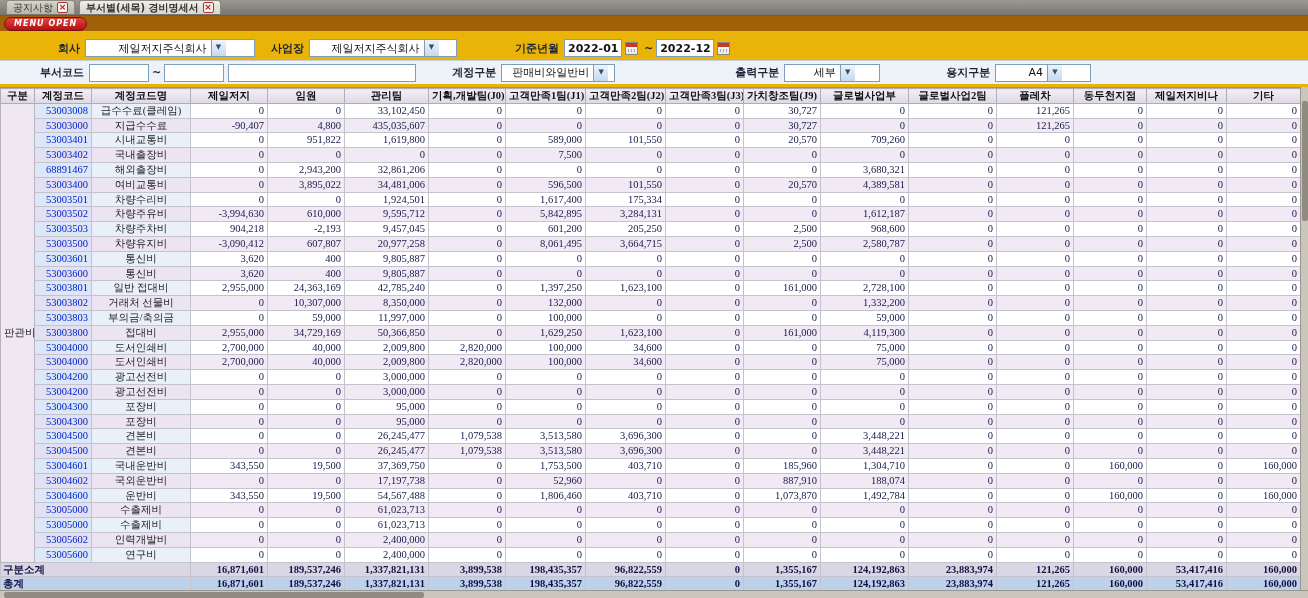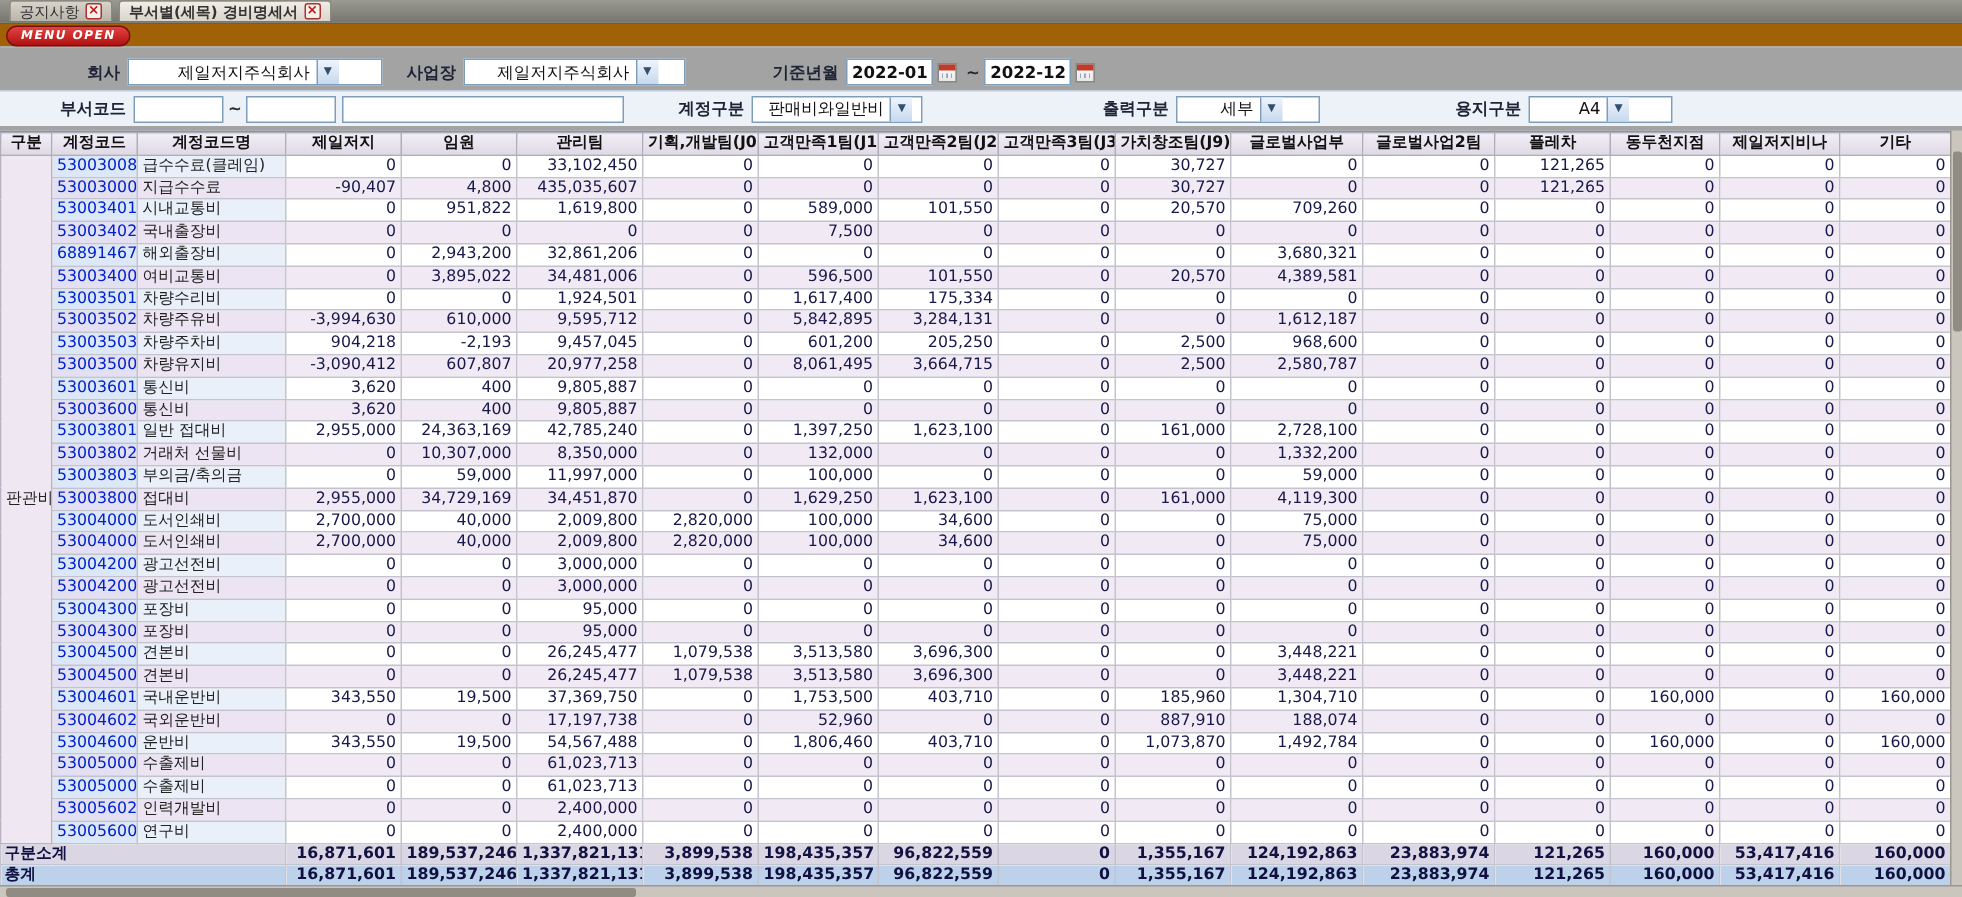--- a/index.html
+++ b/index.html
@@ -29,21 +29,21 @@
   }
   
   .menustrip { height:15px; display:flex; align-items:center; padding-left:4px; background:#a16207; }
   .menuopen {
     background:linear-gradient(#e34242,#b01212); color:#fff;
     font-size:8px; font-weight:bold; font-style:italic; letter-spacing:1px;
     padding:1px 9px 2px 9px; border-radius:8px; border:1px solid #7d0d0d; cursor:pointer;
   }
   
   .filters {
-    height:69px; background:#a3a3a3; border-top:1px solid #aab2c2;
+    height:69px; background:#eab308; border-top:1px solid #aab2c2;
     border-bottom:1px solid #9aa2b2; padding-top:4px;
   }
   .frow { height:24px; display:flex; align-items:center; white-space:nowrap; }
   .frow2 { background:#edf1f8; border-top:1px solid #c4ccdc; }
   .flabel { font-weight:bold; color:#1d2436; margin-right:5px; font-size:11px; }
   .sel {
     display:inline-flex; align-items:center; justify-content:center;
     background:#fff; border:1px solid #7f9db9; height:18px; padding-left:4px;
     cursor:pointer; font-size:11px; color:#111;
   }
@@ -62,31 +62,31 @@
     background:linear-gradient(#fff,#e8e8e8); border:1px solid #888; position:relative; cursor:pointer;
   }
   .cal::before { content:""; position:absolute; left:0; right:0; top:0; height:4px; background:#c43a2a; }
   .cal::after {
     content:""; position:absolute; left:2px; right:2px; top:6px; bottom:2px;
     background:repeating-linear-gradient(90deg,#9ab 0 1px,transparent 1px 3px);
   }
   .tilde { margin:0 3px; font-weight:bold; color:#223; }
   
   .gridwrap { position:absolute; left:0; top:87px; width:1300px; height:503px; overflow:hidden; background:#fff; border-top:1px solid #8a929e; }
-  table { border-collapse:collapse; table-layout:fixed; width:1300px; }
+  table { border-collapse:collapse; table-layout:fixed; width:1300px;font-family:Liberation Serif, serif; }
   th, td {
     border:1px solid #c3c3cd; height:13.8px; line-height:13.8px;
     padding:0 3px; font-size:10.5px; overflow:hidden; white-space:nowrap;
   }
   th {
     background:linear-gradient(#f2eef6,#ddd8e4); color:#111; font-weight:bold;
     text-align:center; border-color:#aeaeba;
   }
   td.c-code { color:#0022cc; text-align:right; background:#dce8f8; }
-  td.c-name { text-align:left; background:#eaf0fa; color:#222; }
+  td.c-name { text-align:center; background:#eaf0fa; color:#222; }
   tr.stripe td { background:#f1eaf5; }
   tr.stripe td.c-code { background:#e2e0f2; }
   tr.stripe td.c-name { background:#ece4f2; }
   td.c-num { text-align:right; color:#18184a; }
   td.c-group {
     background:#efe8f2; color:#222; text-align:center; vertical-align:middle;
     font-size:10.5px; border-color:#b9b3c1;
   }
   tr.row-subtotal td { background:#dbd6e4; font-weight:bold; color:#121242; }
   tr.row-total td { background:#bdd1ea; font-weight:bold; color:#101040; }
@@ -149,21 +149,21 @@
     <span class="flabel" style="margin-left:36px">계정구분</span>
     <span class="sel" style="width:114px">
       <span>판매비와일반비</span>
       <span class="sel-arrow">▼</span>
     </span>
     <span class="flabel" style="margin-left:120px">출력구분</span>
     <span class="sel" style="width:96px">
       <span>세부</span>
       <span class="sel-arrow">▼</span>
     </span>
-    <span class="flabel" style="margin-left:90px">용지구분</span>
+    <span class="flabel" style="margin-left:66px">용지구분</span>
     <span class="sel" style="width:96px">
       <span>A4</span>
       <span class="sel-arrow">▼</span>
     </span>
   </div>
 </div>
 
 <div class="gridwrap">
   <table id="grid">
       <colgroup>
@@ -476,21 +476,21 @@
           <td class="c-num">0</td>
           <td class="c-num">0</td>
           <td class="c-num">0</td>
           <td class="c-num">0</td>
         </tr>
         <tr class="stripe">
           <td class="c-code">53003800</td>
           <td class="c-name">접대비</td>
           <td class="c-num">2,955,000</td>
           <td class="c-num">34,729,169</td>
-          <td class="c-num">34,451,870</td>
+          <td class="c-num">50,366,850</td>
           <td class="c-num">0</td>
           <td class="c-num">1,629,250</td>
           <td class="c-num">1,623,100</td>
           <td class="c-num">0</td>
           <td class="c-num">161,000</td>
           <td class="c-num">4,119,300</td>
           <td class="c-num">0</td>
           <td class="c-num">0</td>
           <td class="c-num">0</td>
           <td class="c-num">0</td>

